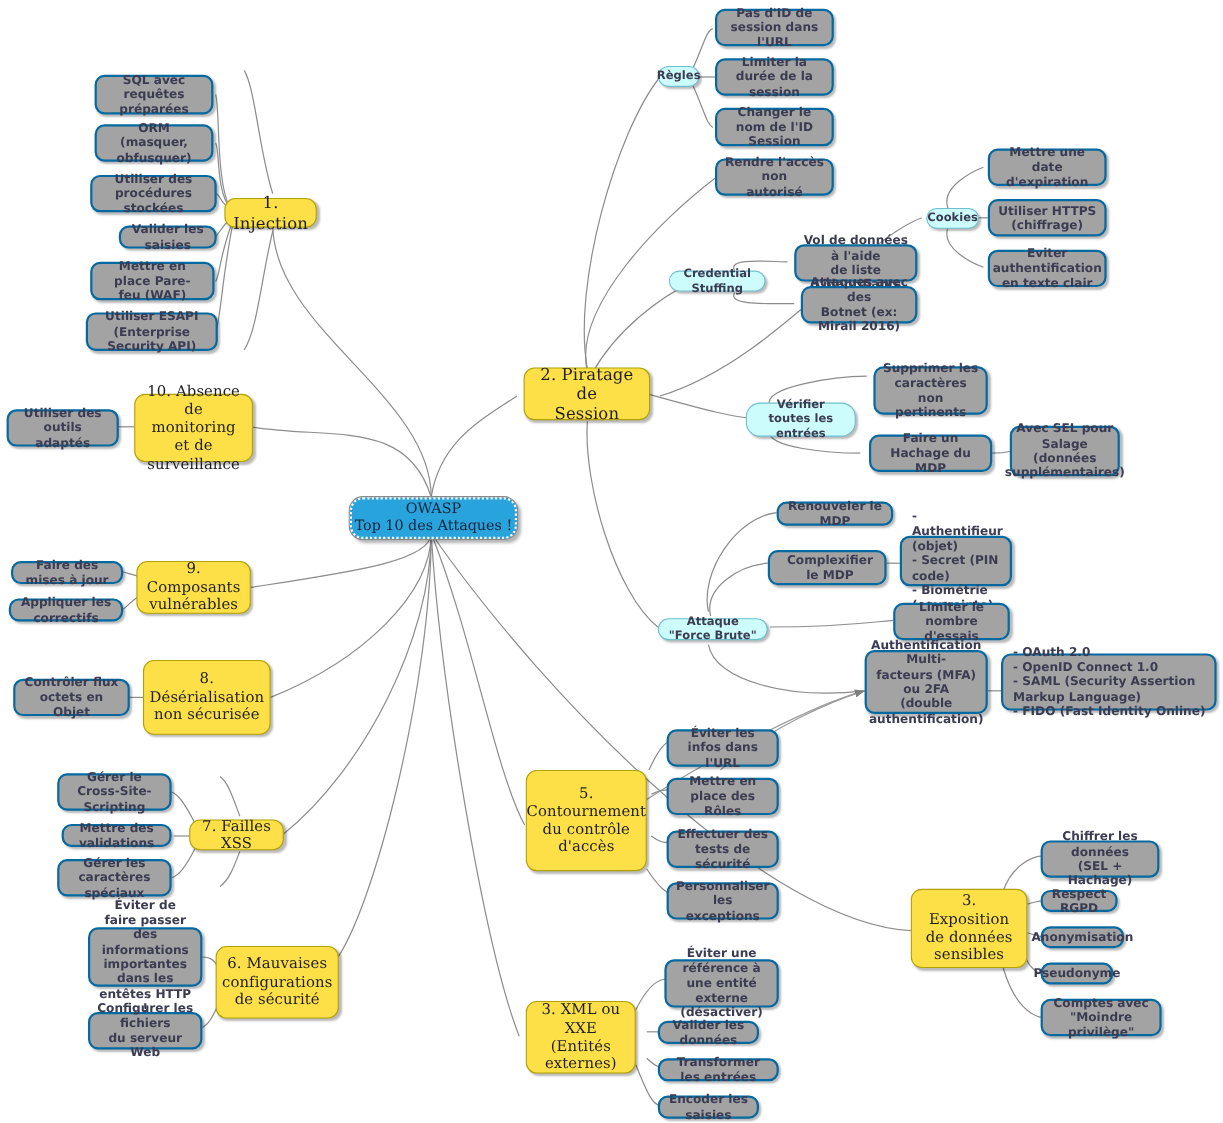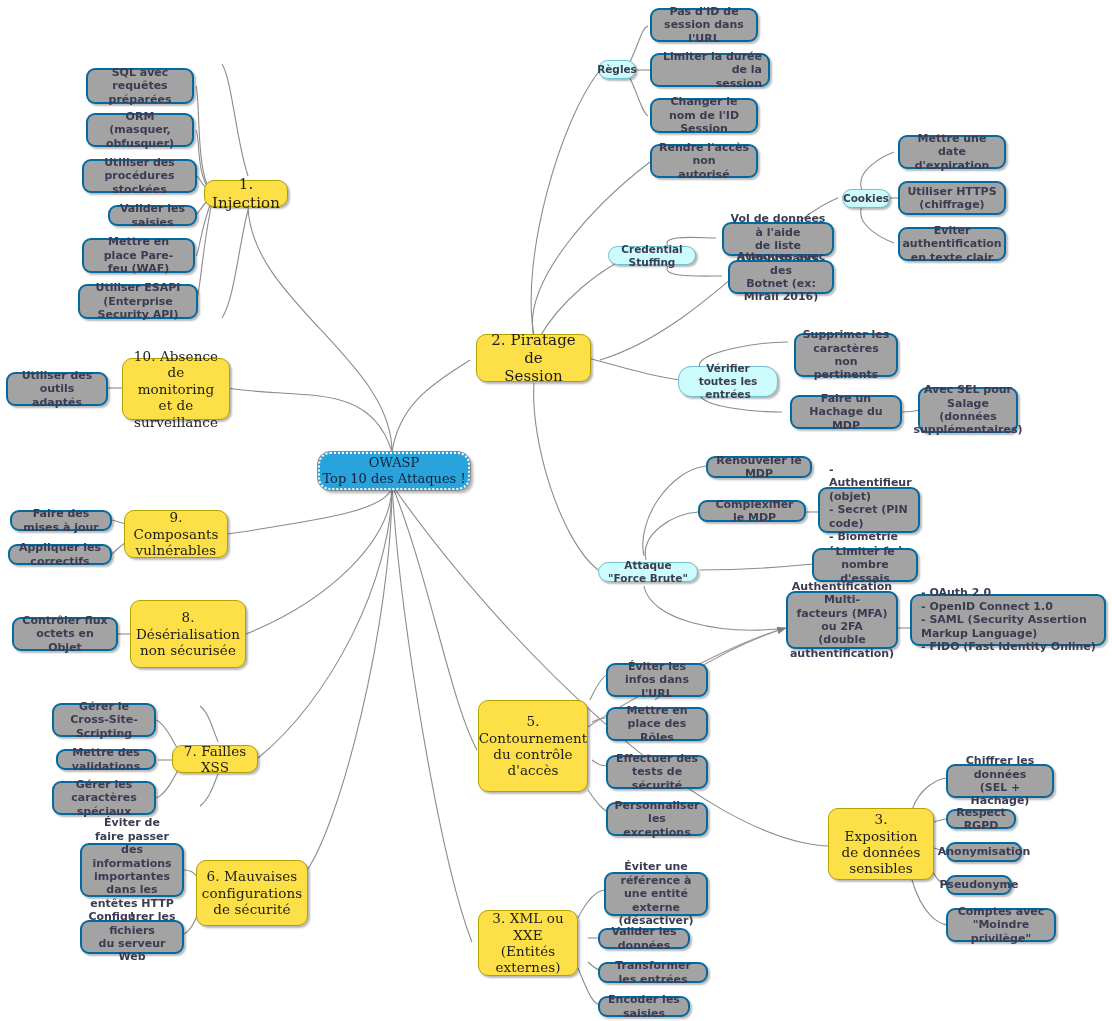--- a/index.html
+++ b/index.html
@@ -211,21 +211,21 @@
 feu (WAF)</div>
   <div class="node grey" style="left:78px; top:284px; width:120px; height:35px;">Utiliser ESAPI
 (Enterprise Security API)</div>
 
   <div class="node yellow" style="left:476px; top:334px; width:115px; height:48px;">2. Piratage de
 Session</div>
 
   <div class="node cyan" style="left:598px; top:60px; width:38px; height:19px;">Règles</div>
   <div class="node grey" style="left:650px; top:8px; width:108px; height:34px;">Pas d'ID de session dans
 l'URL</div>
-  <div class="node grey" style="left:650px; top:53px; width:120px; height:34px;text-align:right;">Limiter la durée de la
+  <div class="node grey" style="left:650px; top:53px; width:108px; height:34px;">Limiter la durée de la
 session</div>
   <div class="node grey" style="left:650px; top:98px; width:108px; height:35px;">Changer le nom de l'ID
 Session</div>
   <div class="node grey" style="left:650px; top:144px; width:108px; height:34px;">Rendre l'accès non
 autorisé</div>
 
   <div class="node cyan" style="left:842px; top:189px; width:48px; height:19px;">Cookies</div>
   <div class="node grey" style="left:898px; top:135px; width:108px; height:34px;">Mettre une date
 d'expiration</div>
   <div class="node grey" style="left:898px; top:181px; width:108px; height:34px;">Utiliser HTTPS
@@ -245,21 +245,21 @@
 caractères non
 pertinents</div>
   <div class="node grey" style="left:790px; top:395px; width:112px; height:34px;">Faire un Hachage du
 MDP</div>
   <div class="node grey" style="left:918px; top:387px; width:100px; height:46px;">Avec SEL pour Salage
 (données
 supplémentaires)</div>
 
   <div class="node cyan" style="left:598px; top:562px; width:100px; height:20px;">Attaque "Force Brute"</div>
   <div class="node grey" style="left:706px; top:456px; width:106px; height:22px;">Renouveler le MDP</div>
-  <div class="node grey" style="left:698px; top:500px; width:108px; height:22px;padding-left:11px;">Complexifier le MDP</div>
+  <div class="node grey" style="left:698px; top:500px; width:108px; height:32px;padding-left:11px;">Complexifier le MDP</div>
   <div class="node grey left-align" style="left:818px; top:487px; width:102px; height:46px;">- Authentifieur (objet)
 - Secret (PIN code)
 - Biométrie (empreinte)</div>
   <div class="node grey" style="left:812px; top:548px; width:106px; height:34px;">Limiter le nombre
 d'essais</div>
   <div class="node grey" style="left:786px; top:591px; width:112px; height:58px;">Authentification Multi-
 facteurs (MFA) ou 2FA
 (double
 authentification)</div>
   <div class="node grey left-align" style="left:910px; top:594px; width:196px; height:52px;">- OAuth 2.0

